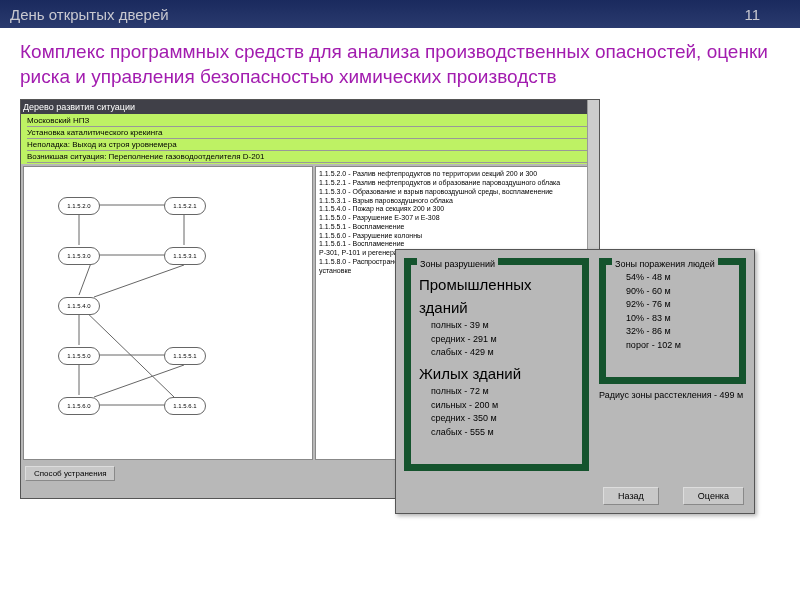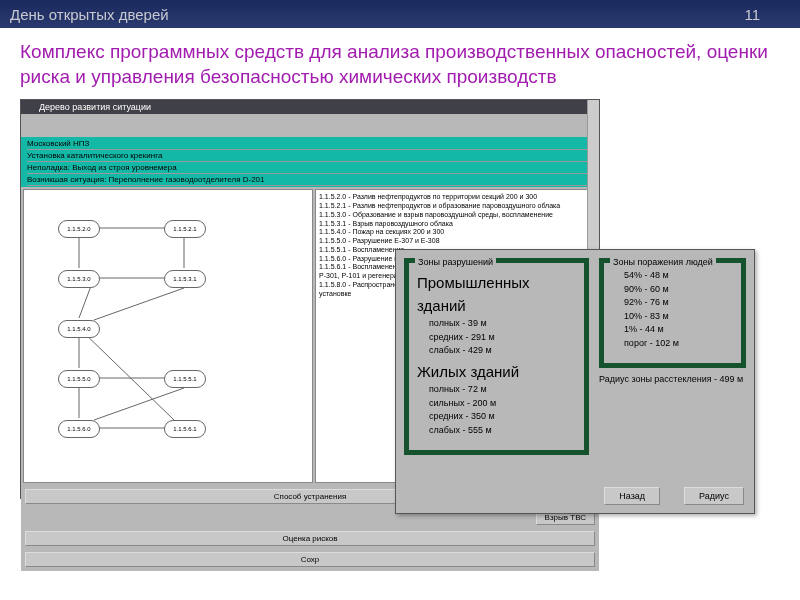--- a/index.html
+++ b/index.html
@@ -8,41 +8,41 @@
   .header { height: 28px; background: linear-gradient(to bottom, #1a2a5e, #2a3a6e); display: flex; align-items: center; padding: 0 10px; color: #c8c8d0; font-size: 15px; }
   .header .title { flex: 1; }
   .header .page { margin-right: 30px; }
   
   .slide-title { padding: 12px 20px 10px; font-size: 19px; color: #a21caf; line-height: 1.3; }
   
   .content { position: relative; padding: 0 16px; }
   
   
   .win1 { position: absolute; left: 20px; top: 0; width: 580px; height: 400px; background: #b8b8b8; border: 1px solid #555; font-size: 9px; }
-  .win-titlebar { background: #404048; color: #fff; padding: 2px 18px; font-size: 9px; display: flex; align-items: center; }
-  .win-info { background: #14b8a6; padding: 1px 6px; font-size: 8px; color: #000; margin-top: 23px; }
+  .win-titlebar { background: #404048; color: #fff; padding: 2px 2px; font-size: 9px; display: flex; align-items: center; }
+  .win-info { background: #bef264; padding: 1px 6px; font-size: 8px; color: #000; }
   .win-info div { padding: 1px 0; border-bottom: 1px solid #999; }
   .win-body { display: flex; height: 298px; background: #b8b8b8; }
   .diagram { flex: 0 0 290px; background: #fff; margin: 2px; position: relative; border: 1px solid #888; }
   .sidepanel { flex: 1; background: #fff; margin: 2px 2px 2px 0; border: 1px solid #888; font-size: 7px; padding: 3px; overflow: hidden; line-height: 1.25; }
   .sidepanel div { white-space: nowrap; }
-  .win-buttons { background: #b8b8b8; padding: 4px; display: flex; gap: 6px; justify-content: space-between; flex-direction: column; }
+  .win-buttons { background: #b8b8b8; padding: 4px; display: flex; gap: 6px; justify-content: space-between; }
   .btn { background: #c8c8c8; border: 1px outset #ddd; padding: 2px 8px; font-size: 8px; cursor: pointer; }
   .btn.r { margin-left: auto; }
   
   
   .node { position: absolute; width: 42px; height: 18px; border: 1px solid #666; border-radius: 9px; background: #fff; font-size: 6px; display: flex; align-items: center; justify-content: center; }
   svg.edges { position: absolute; top: 0; left: 0; width: 100%; height: 100%; }
   svg.edges line { stroke: #666; stroke-width: 1; }
   .scroll-v { position: absolute; right: 0; top: 0; bottom: 0; width: 12px; background: #ccc; border-left: 1px solid #999; }
   
   
   .win2 { position: absolute; left: 395px; top: 150px; width: 360px; height: 265px; background: #b8b8b8; border: 1px solid #555; font-size: 10px; box-shadow: 2px 2px 4px rgba(0,0,0,0.3); }
   .win2-body { padding: 8px; display: flex; gap: 10px; }
-  .group { border: 5px solid #14532d; padding: 6px 8px 13px; position: relative; font-size: 9px; line-height: 1.5; }
+  .group { border: 7px solid #14532d; padding: 6px 8px 25px; position: relative; font-size: 9px; line-height: 1.5; }
   .group .legend { position: absolute; top: -7px; left: 6px; background: #b8b8b8; padding: 0 3px; font-size: 9px; }
   .col1 { flex: 0 0 185px; }
   .col2 { flex: 1; }
   .indent { padding-left: 12px; }
   .sub { font-size: 15px; padding-top: 3px; }
   .win2-buttons { position: absolute; bottom: 8px; right: 10px; display: flex; gap: 24px; }
   .btn2 { background: #c8c8c8; border: 1px outset #ddd; padding: 3px 14px; font-size: 9px; cursor: pointer; }
   .radius { font-size: 9px; margin-top: 6px; }
 </style>
 </head>
@@ -133,25 +133,25 @@
           <div class="indent">слабых  - 555 м</div>
         </div>
       </div>
       <div class="col2">
         <div class="group">
           <div class="legend">Зоны поражения людей</div>
           <div class="indent">54% - 48 м</div>
           <div class="indent">90% - 60 м</div>
           <div class="indent">92% - 76 м</div>
           <div class="indent">10% - 83 м</div>
-          <div class="indent">1% - 44 м</div>
+          <div class="indent">32% - 86 м</div>
           <div class="indent">порог - 102 м</div>
         </div>
         <div class="radius">Радиус зоны расстекления - 499 м</div>
       </div>
     </div>
     <div class="win2-buttons">
       <button class="btn2">Назад</button>
-      <button class="btn2">Радиус</button>
+      <button class="btn2">Оценка</button>
     </div>
   </div>
 
 </div>
 
 </body></html>

